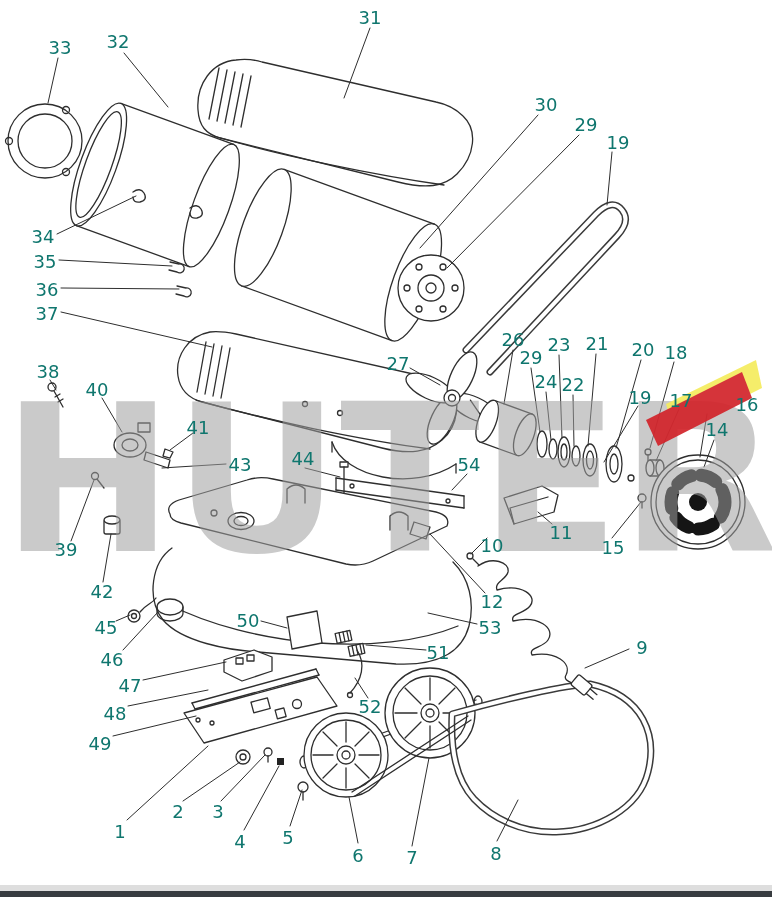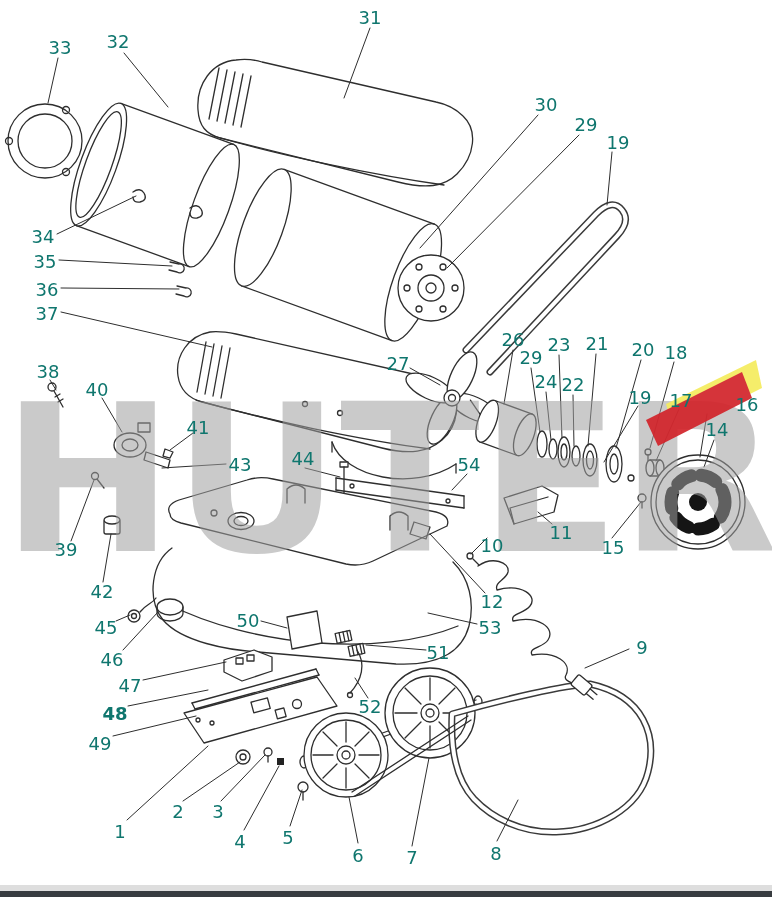--- a/index.html
+++ b/index.html
@@ -430,21 +430,21 @@
       <span class="part-label" style="left: 48px; top: 371px;">38</span>
       <span class="part-label" style="left: 66px; top: 549px;">39</span>
       <span class="part-label" style="left: 97px; top: 389px;">40</span>
       <span class="part-label" style="left: 198px; top: 427px;">41</span>
       <span class="part-label" style="left: 102px; top: 591px;">42</span>
       <span class="part-label" style="left: 240px; top: 464px;">43</span>
       <span class="part-label" style="left: 303px; top: 458px;">44</span>
       <span class="part-label" style="left: 106px; top: 627px;">45</span>
       <span class="part-label" style="left: 112px; top: 659px;">46</span>
       <span class="part-label" style="left: 130px; top: 685px;">47</span>
-      <span class="part-label" style="left: 115px; top: 713px; font-weight: bold;">48</span>
+      <span class="part-label" style="left: 115px; top: 713px;">48</span>
       <span class="part-label" style="left: 100px; top: 743px;">49</span>
       <span class="part-label" style="left: 248px; top: 620px;">50</span>
       <span class="part-label" style="left: 438px; top: 652px;">51</span>
       <span class="part-label" style="left: 370px; top: 706px;">52</span>
       <span class="part-label" style="left: 490px; top: 627px;">53</span>
       <span class="part-label" style="left: 469px; top: 464px;">54</span>
     </div>
 
   <div class="strip-light"></div>
   <div class="strip-dark"></div>

